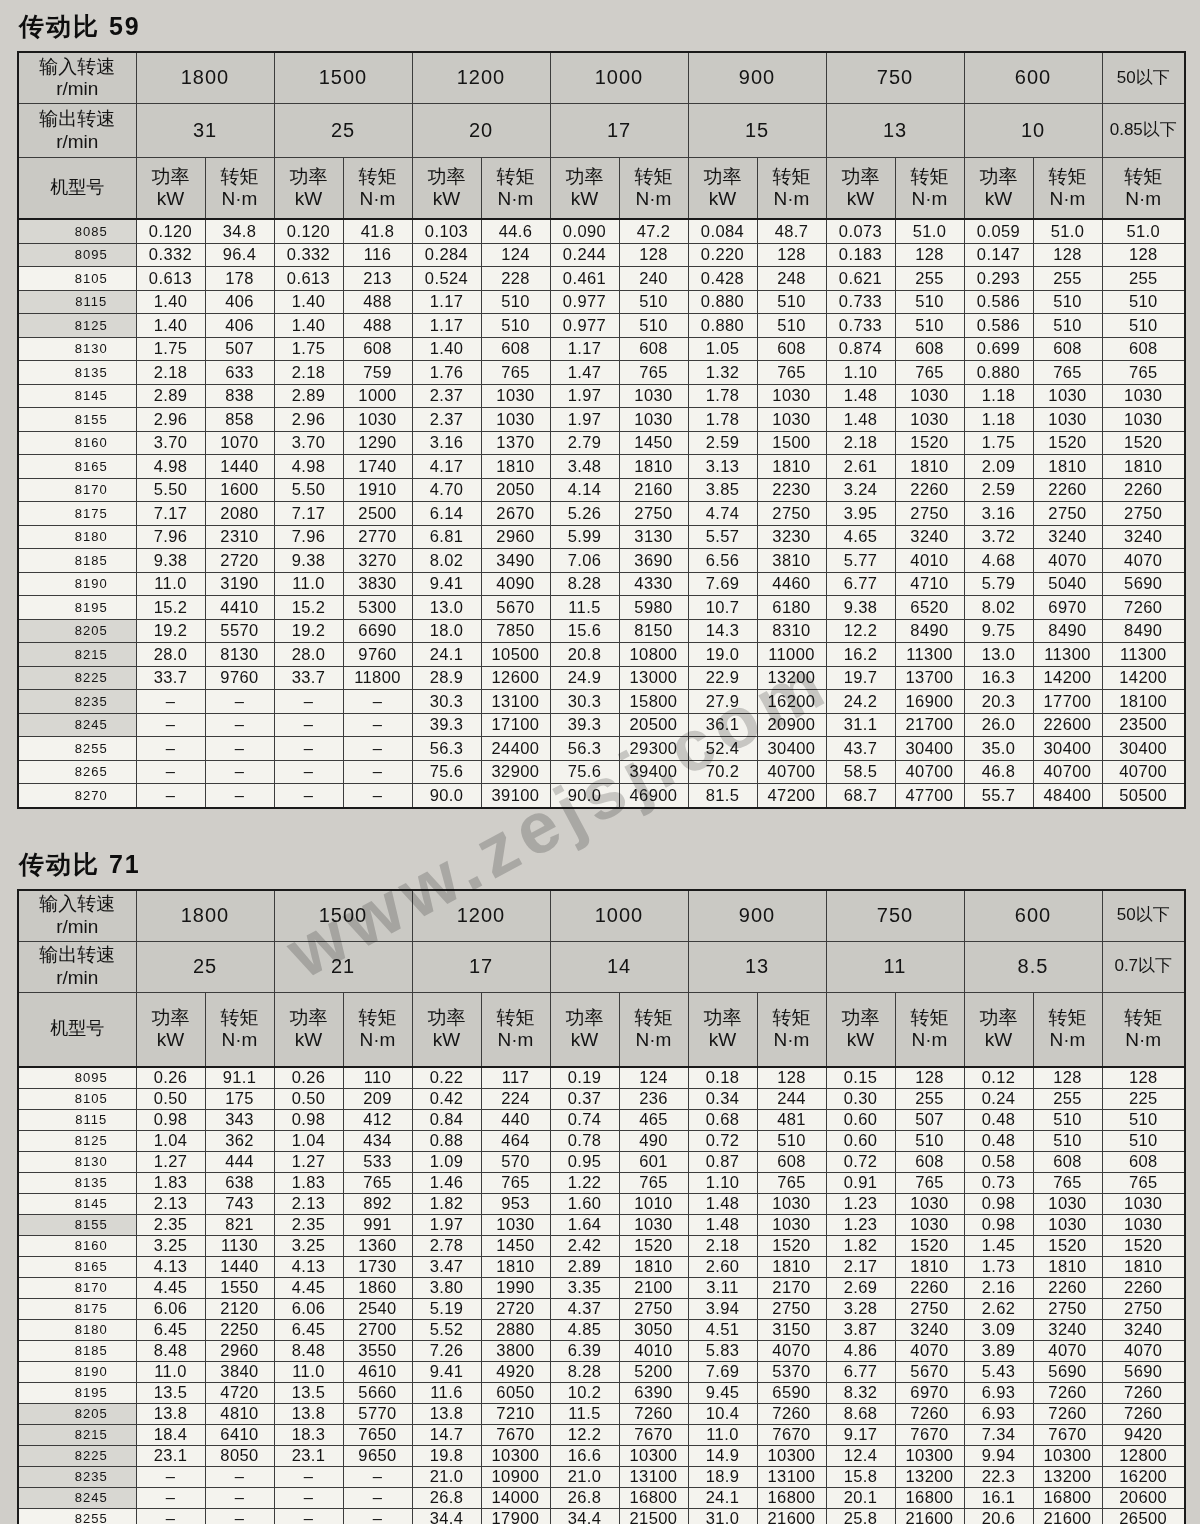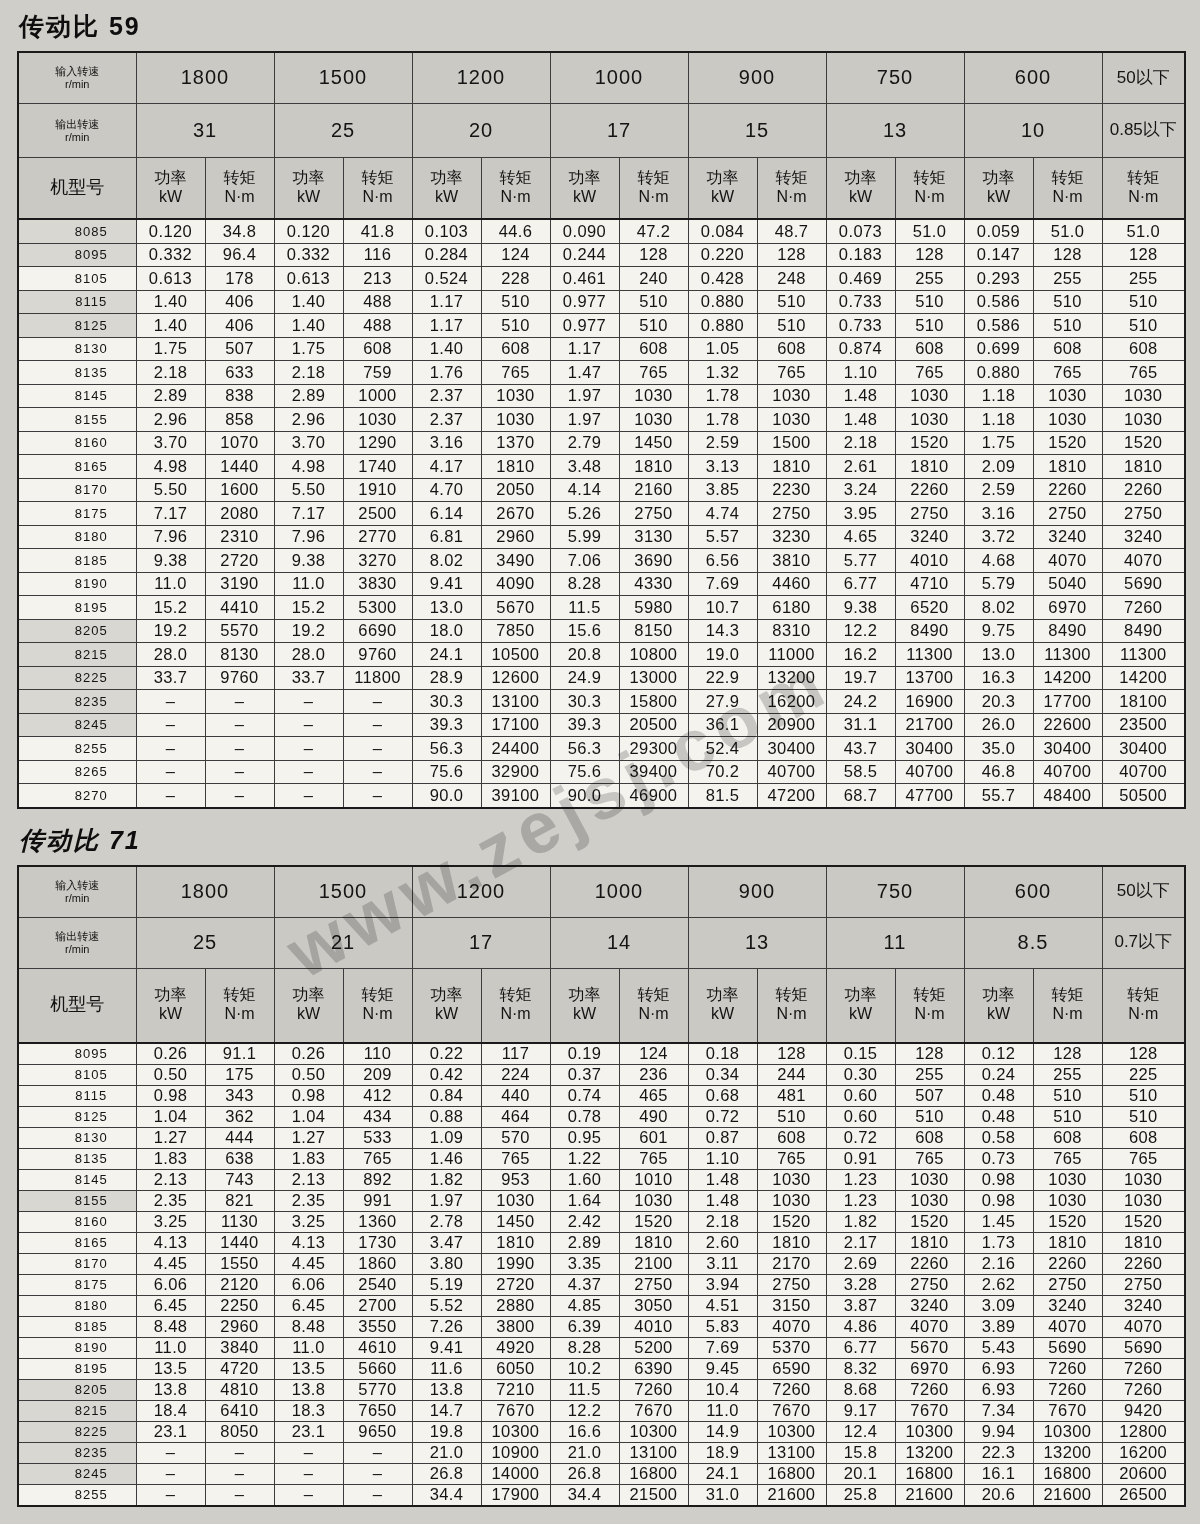--- a/index.html
+++ b/index.html
@@ -9,44 +9,44 @@
   html,body{margin:0;padding:0;}
   body{
     width:1200px;height:1524px;background:var(--paper);
     font-family:"Liberation Sans","DejaVu Sans",sans-serif;color:var(--ink);
     position:relative;overflow:hidden;
   }
   .sheet{position:absolute;inset:0;padding:8px 0 0 17px;}
   .title{
     font-size:25px;font-weight:bold;letter-spacing:2px;margin:2px 0 8px 2px;color:#0e0e0e;
   }
-  .title-2{margin-top:15px;font-style:italic;}
+  .title-2{margin-top:39px;}
   table.spec{
     width:1167px;table-layout:fixed;border-collapse:collapse;
     border:2px solid var(--border-strong);background:var(--body-cell);
   }
   table.spec th,table.spec td{
     border:1px solid var(--border);text-align:center;vertical-align:middle;
     padding:0;overflow:hidden;
   }
   table.spec thead{border-bottom:2px solid var(--border-strong);}
   table.spec thead th{
     background:var(--header-cell);font-weight:normal;white-space:pre-line;line-height:1.18;
   }
   .t0 thead tr:nth-child(1) th{height:50px;}
   .t0 thead tr:nth-child(2) th{height:53px;}
   .t0 thead tr:nth-child(3) th{height:60px;}
   .t1 thead tr:nth-child(1) th{height:50px;}
   .t1 thead tr:nth-child(2) th{height:50px;}
   .t1 thead tr:nth-child(3) th{height:73px;}
-  th.lbl{font-size:11px;}
+  th.lbl{font-size:19px;}
   th.spd{font-size:20px;letter-spacing:1px;}
   th.spd-small{font-size:17px;letter-spacing:0;}
   th.model-lbl{font-size:18px;font-family:Liberation Serif, serif;}
-  th.sub{font-size:16px;}
+  th.sub{font-size:19px;}
   .t0 tbody td{height:22.5px;}
   .t1 tbody td{height:20px;}
   tbody td{font-size:16.5px;letter-spacing:.4px;background:var(--body-cell);}
   tbody td.model{font-size:13px;letter-spacing:1px;padding-left:28px;}
   tbody td.model.shaded{background:var(--shaded-cell);}
   .watermark{
     position:absolute;left:312px;top:912px;z-index:5;pointer-events:none;
     transform:rotate(-28deg);transform-origin:left bottom;
     font-size:72px;font-weight:bold;letter-spacing:7px;color:#8f8f8f;opacity:.42;
     mix-blend-mode:multiply;white-space:nowrap;
@@ -178,21 +178,21 @@
           <td class="val">0.613</td>
           <td class="val">178</td>
           <td class="val">0.613</td>
           <td class="val">213</td>
           <td class="val">0.524</td>
           <td class="val">228</td>
           <td class="val">0.461</td>
           <td class="val">240</td>
           <td class="val">0.428</td>
           <td class="val">248</td>
-          <td class="val">0.469</td>
+          <td class="val">0.621</td>
           <td class="val">255</td>
           <td class="val">0.293</td>
           <td class="val">255</td>
           <td class="val">255</td>
         </tr>
         <tr>
           <td class="model shaded">8115</td>
           <td class="val">1.40</td>
           <td class="val">406</td>
           <td class="val">1.40</td>

